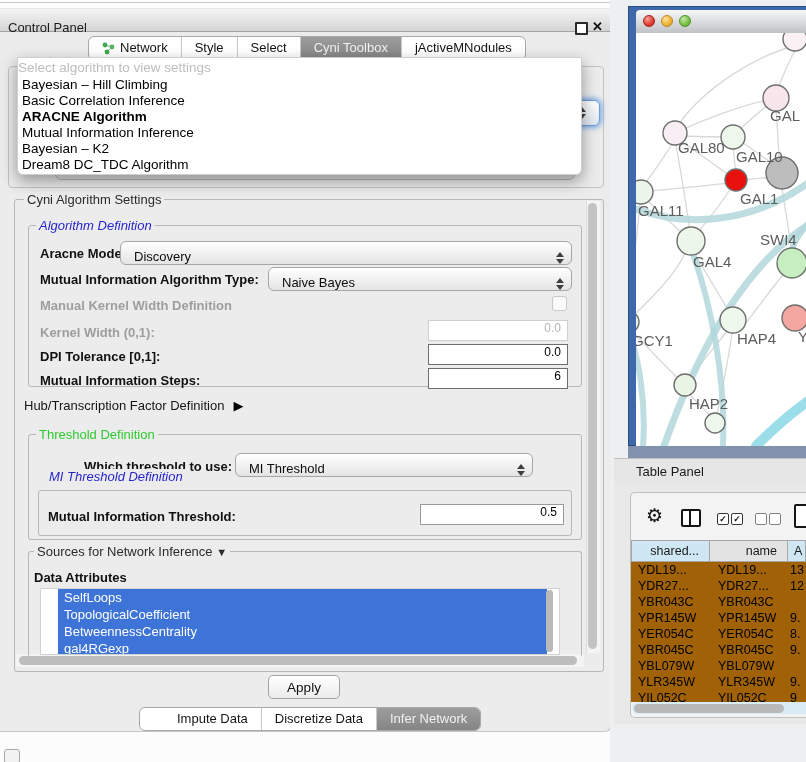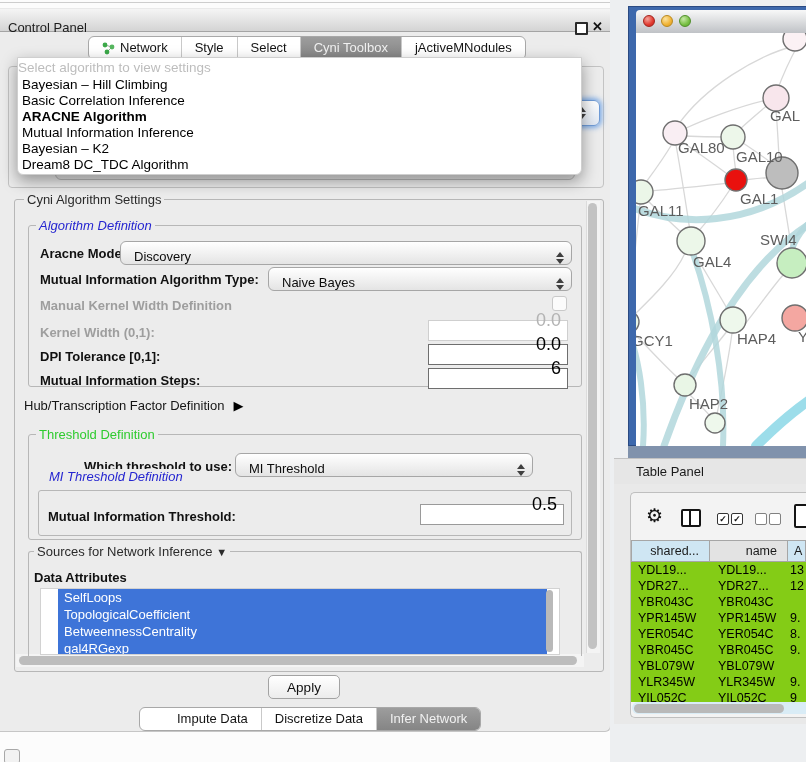--- a/index.html
+++ b/index.html
@@ -47,22 +47,22 @@
   .groupbox{border:1px solid #b7b7b7;border-radius:3px;}
   .grouptitle{font-size:13px;background:#ececec;padding:0 3px;white-space:nowrap;}
   .t-black{color:#2b2b2b;}
   .t-blue{color:#2525d0;font-style:italic;}
   .t-green{color:#2fcb2f;}
 
   .lbl{font-size:13px;color:#111;white-space:nowrap;}
   .lbl.b{font-weight:bold;}
   .lbl.dis{font-weight:bold;color:#9e9e9e;}
 
-  .field{background:#fff;border:1px solid #9a9a9a;font-size:18px;color:#000;
-         display:flex;align-items:flex-end;justify-content:flex-end;padding:9px 6px;box-sizing:border-box;}
+  .field{background:#fff;border:1px solid #9a9a9a;font-size:12px;color:#000;
+         display:flex;align-items:flex-start;justify-content:flex-end;padding:0 6px;box-sizing:border-box;}
   .field.dis{border-color:#cfcfcf;color:#b3b3b3;}
   .field.dark{border-color:#6e6e6e;}
 
   .combo{border:1px solid #a6a6a6;border-radius:6px;background:linear-gradient(#ffffff,#e4e4e4);
          font-size:13px;color:#0c0c0c;display:flex;align-items:flex-end;padding-left:13px;box-sizing:border-box;}
   .arrows{margin-left:auto;margin-right:7px;display:flex;flex-direction:column;gap:2px;}
   .tri-up{width:0;height:0;border-left:4px solid transparent;border-right:4px solid transparent;border-bottom:5px solid #3f3f3f;}
   .tri-dn{width:0;height:0;border-left:4px solid transparent;border-right:4px solid transparent;border-top:5px solid #3f3f3f;}
 
   #manual-kernel-cb{left:552px;top:296px;width:13px;height:13px;border:1px solid #c9c9c9;border-radius:3px;background:#fbfbfb;}
@@ -111,21 +111,21 @@
   #split-icon{left:681px;top:509px;width:16px;height:14px;border:2px solid #141414;border-radius:2px;background:#fff;}
   #split-icon div{position:absolute;left:6px;top:0;width:2px;height:14px;background:#141414;}
   .cb-ico{width:10px;height:10px;border:1.5px solid #343434;border-radius:2px;background:#fff;
           font-size:9px;line-height:10px;text-align:center;color:#111;font-weight:bold;}
   .cb-ico.empty{border-color:#818181;color:transparent;}
   #doc-icon{left:794px;top:504px;width:14px;height:20px;border:2px solid #141414;border-radius:2px;background:#fff;}
 
   .hdr-cell{top:540px;height:22px;background:#cfe6f3;border:1px solid #a6a6a6;box-sizing:border-box;
             font-size:12.5px;color:#1a1a1a;display:flex;align-items:center;justify-content:flex-end;padding-right:10px;}
   #rows-clip{left:631px;top:562px;width:175px;height:140px;overflow:hidden;background:#fff;}
-  .tbl-row{display:flex;height:16px;background:#84cc16;}
+  .tbl-row{display:flex;height:16px;background:#a16207;}
   .tbl-cell{font-size:12.5px;line-height:16px;color:#000;white-space:nowrap;overflow:hidden;box-sizing:border-box;}
   .c1{width:79px;padding-left:7px;}
   .c2{width:78px;padding-left:8px;}
   .c3{width:18px;padding-left:2px;}
   #tbl-h-track{left:632px;top:702px;width:174px;height:12px;background:#d9ecf6;border-radius:6px 0 0 6px;}
   #tbl-h-thumb{left:634px;top:704px;width:150px;height:9px;background:#b9b9b9;border-radius:5px;}
 
   svg text{font-family:"Liberation Sans",sans-serif;}
 </style>
 </head>

